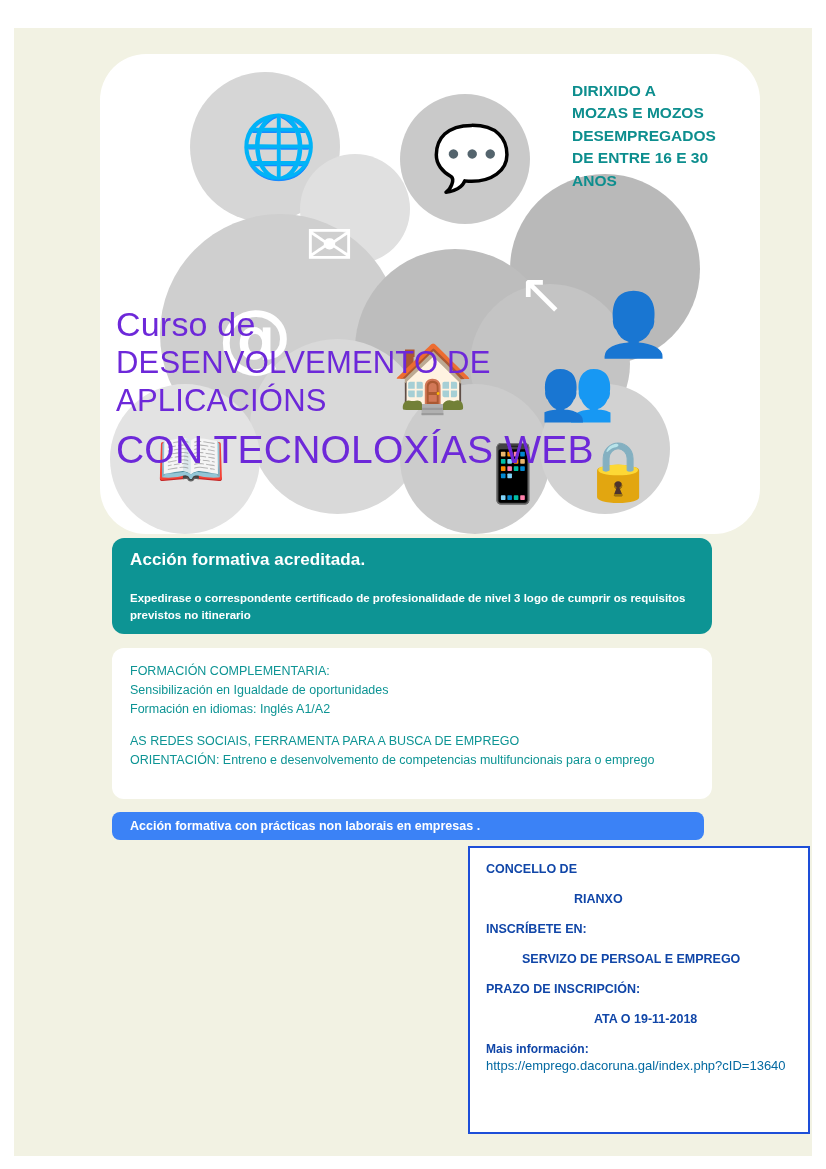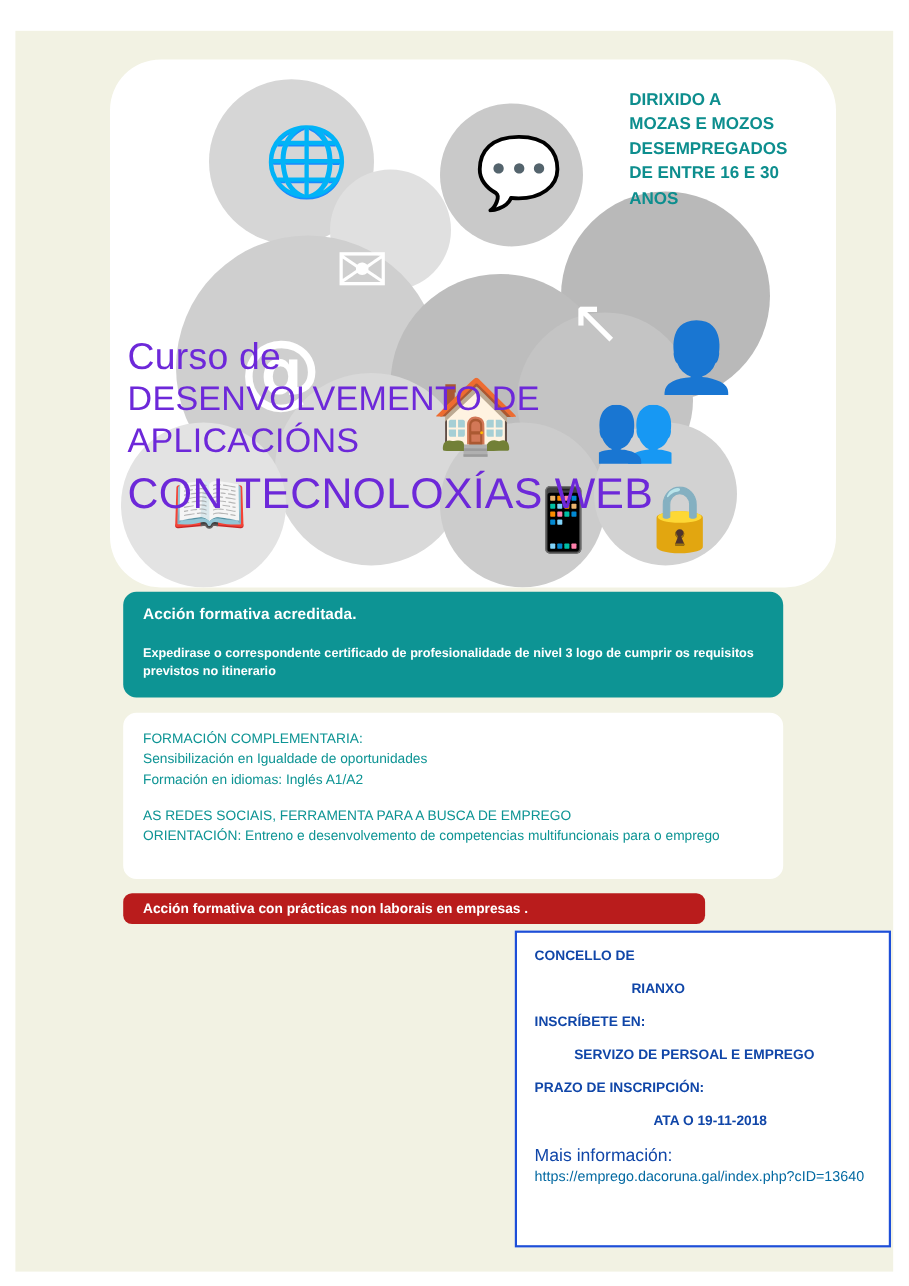--- a/index.html
+++ b/index.html
@@ -69,21 +69,21 @@
     position: absolute;
     left: 112px; top: 538px;
     width: 600px; height: 96px;
     background: #0d9494;
     border-radius: 12px;
     color: #ffffff;
     box-sizing: border-box;
     padding: 12px 16px 10px 18px;
   }
   .band-teal .b1 {
-    font-size: 14px; font-weight: bold; letter-spacing: .1px;
+    font-size: 17px; font-weight: bold; letter-spacing: .1px;
   }
   .band-teal .b2 {
     font-size: 11.5px; font-weight: bold; line-height: 1.45; margin-top: 20px;
   }
 
   
   .band-white {
     position: absolute;
     left: 112px; top: 648px;
     width: 600px; height: 151px;
@@ -95,22 +95,22 @@
     font-size: 12.5px;
     line-height: 1.5;
   }
   .band-white .hdr { font-weight: normal; }
   .band-white .gap { height: 14px; }
 
   
   .band-teal2 {
     position: absolute;
     left: 112px; top: 812px;
-    width: 529px; height: 28px;
-    background: #b91c1c;
+    width: 592px; height: 28px;
+    background: #3b82f6;
     border-radius: 8px;
     color: #ffffff;
     box-sizing: border-box;
     padding: 7px 0 0 18px;
     font-size: 12.5px;
     font-weight: bold;
   }
 
   
   .infobox {
@@ -126,22 +126,22 @@
     color: #1046a8;
     font-weight: bold;
     font-size: 12.5px;
     margin-bottom: 16px;
   }
   .infobox .indent1 { padding-left: 88px; }
   .infobox .indent2 { padding-left: 36px; }
   .infobox .indent3 { padding-left: 108px; }
   .infobox .mais {
     color: #1046a8;
-    font-weight: normal;
-    font-size: 16px;
+    font-weight: bold;
+    font-size: 12px;
     margin-bottom: 2px;
   }
   .infobox .url {
     color: #0369a1;
     font-size: 13px;
     line-height: 1.25;
     word-break: break-all;
   }
 </style>
 </head>

